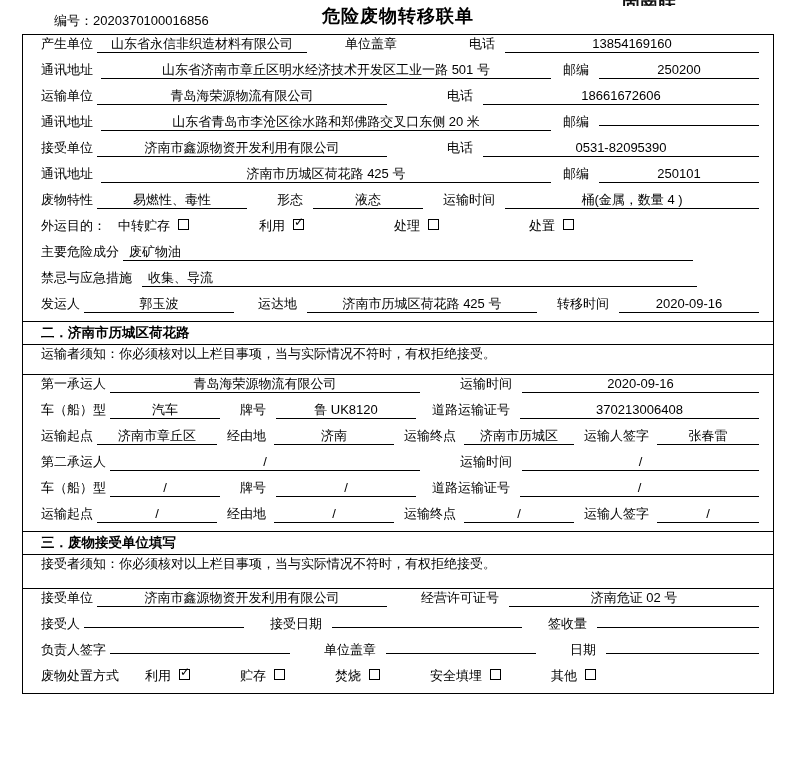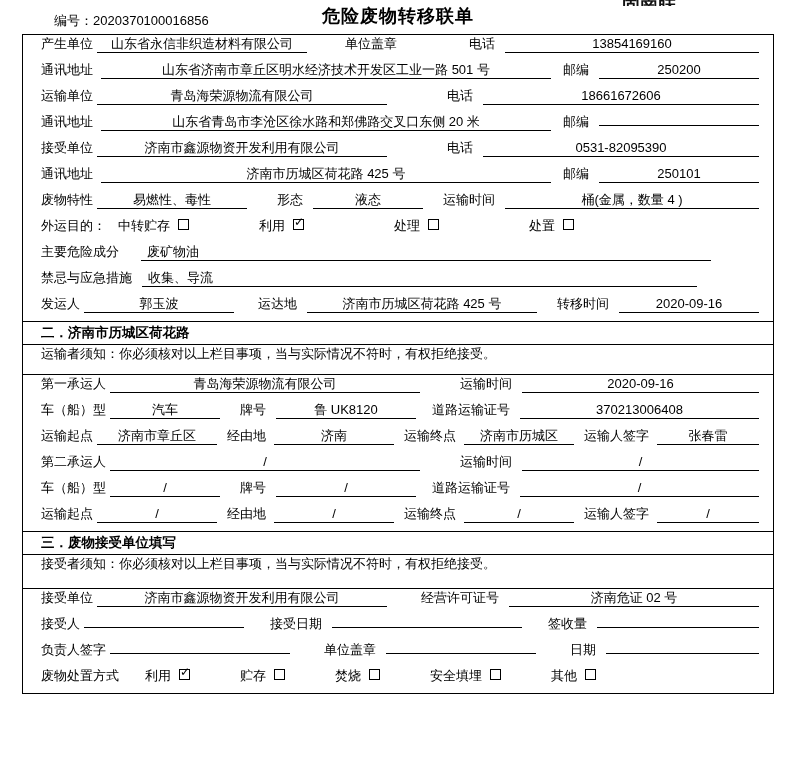--- a/index.html
+++ b/index.html
@@ -255,21 +255,21 @@
         <span class="lbl">处置</span>
         <span class="cb"></span>
       </div>
     </td>
         </tr>
 
     <tr>
           <td>
       <div class="flexrow">
         <span class="lbl">主要危险成分</span>
-        <span class="val left" style="width:570px;margin-left:18px">废矿物油</span>
+        <span class="val left" style="width:570px;margin-left:0">废矿物油</span>
       </div>
     </td>
         </tr>
 
     <tr>
           <td>
       <div class="flexrow">
         <span class="lbl">禁忌与应急措施</span>
         <span class="val left" style="width:555px;margin-left:6px">收集、导流</span>
       </div>

